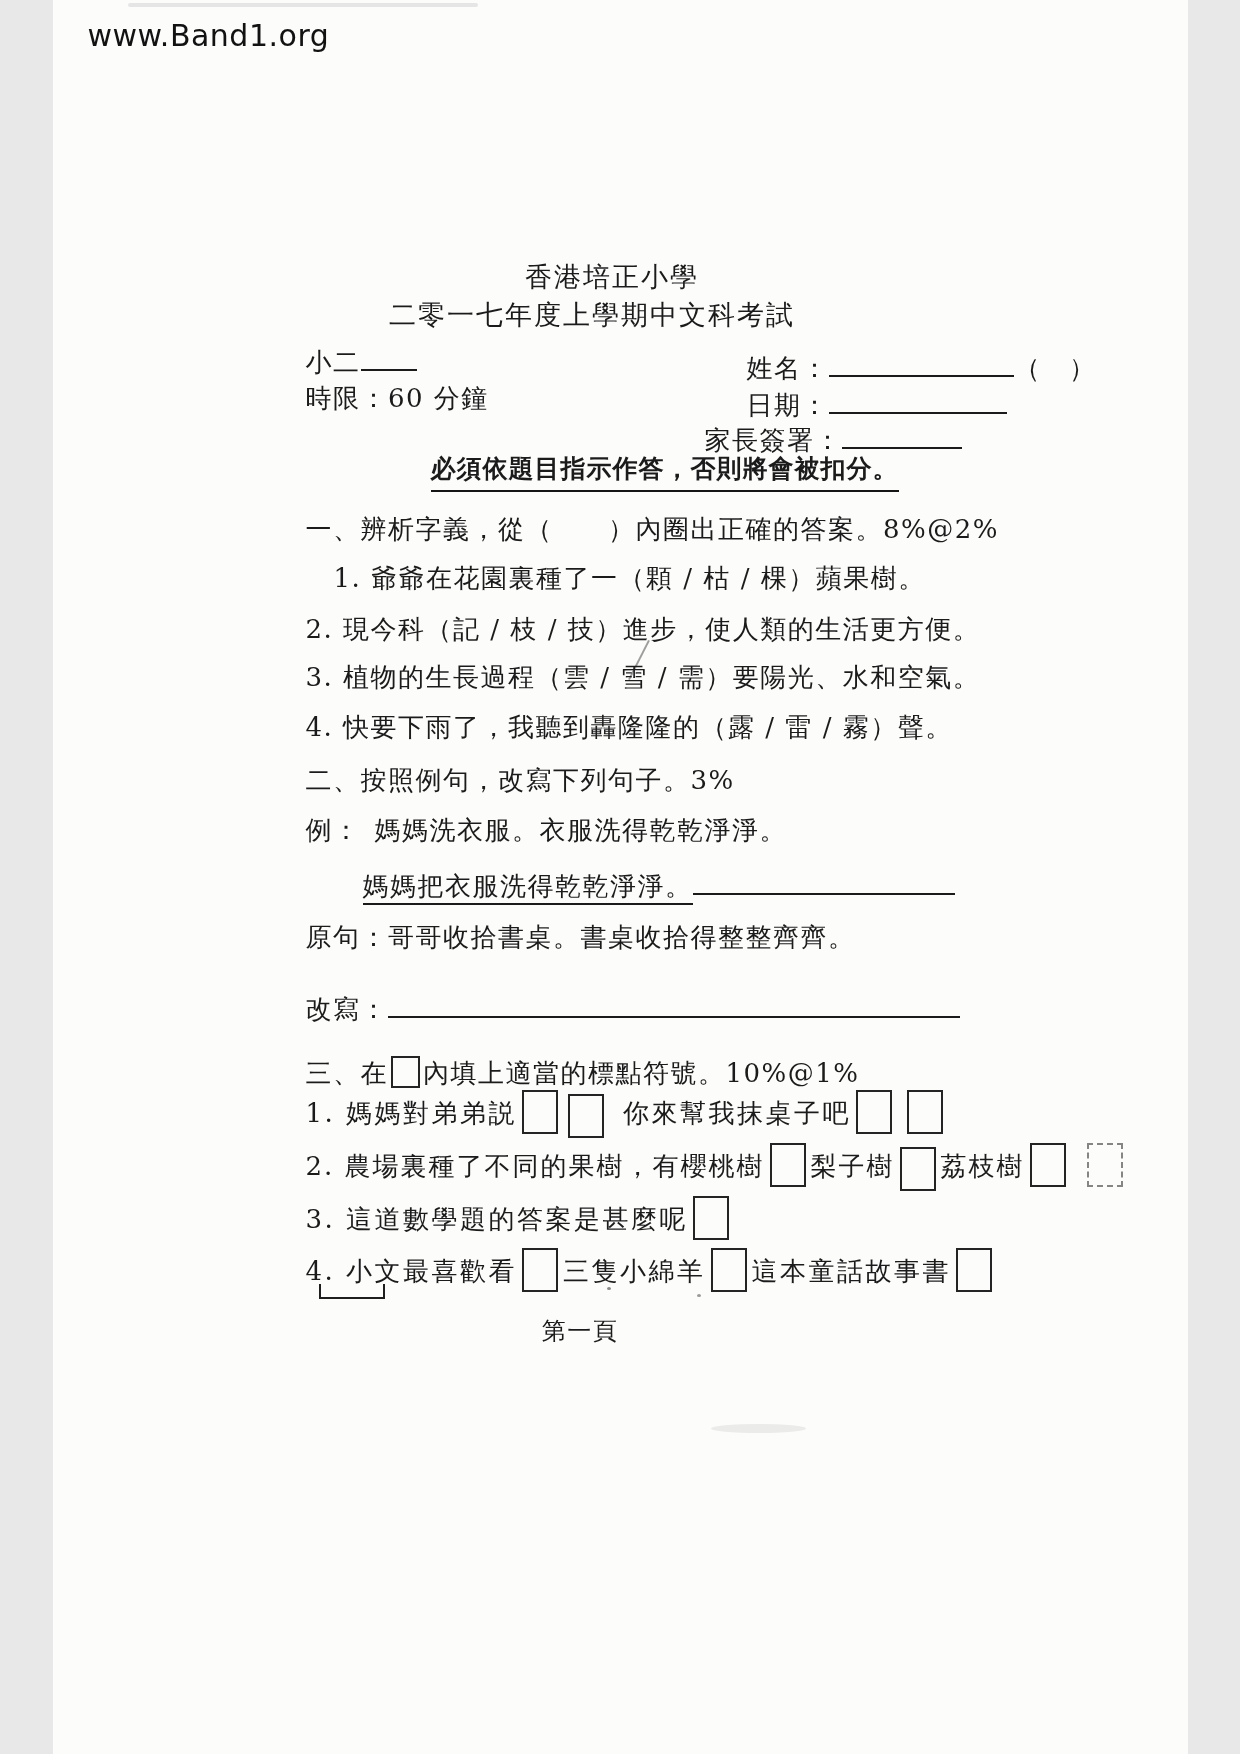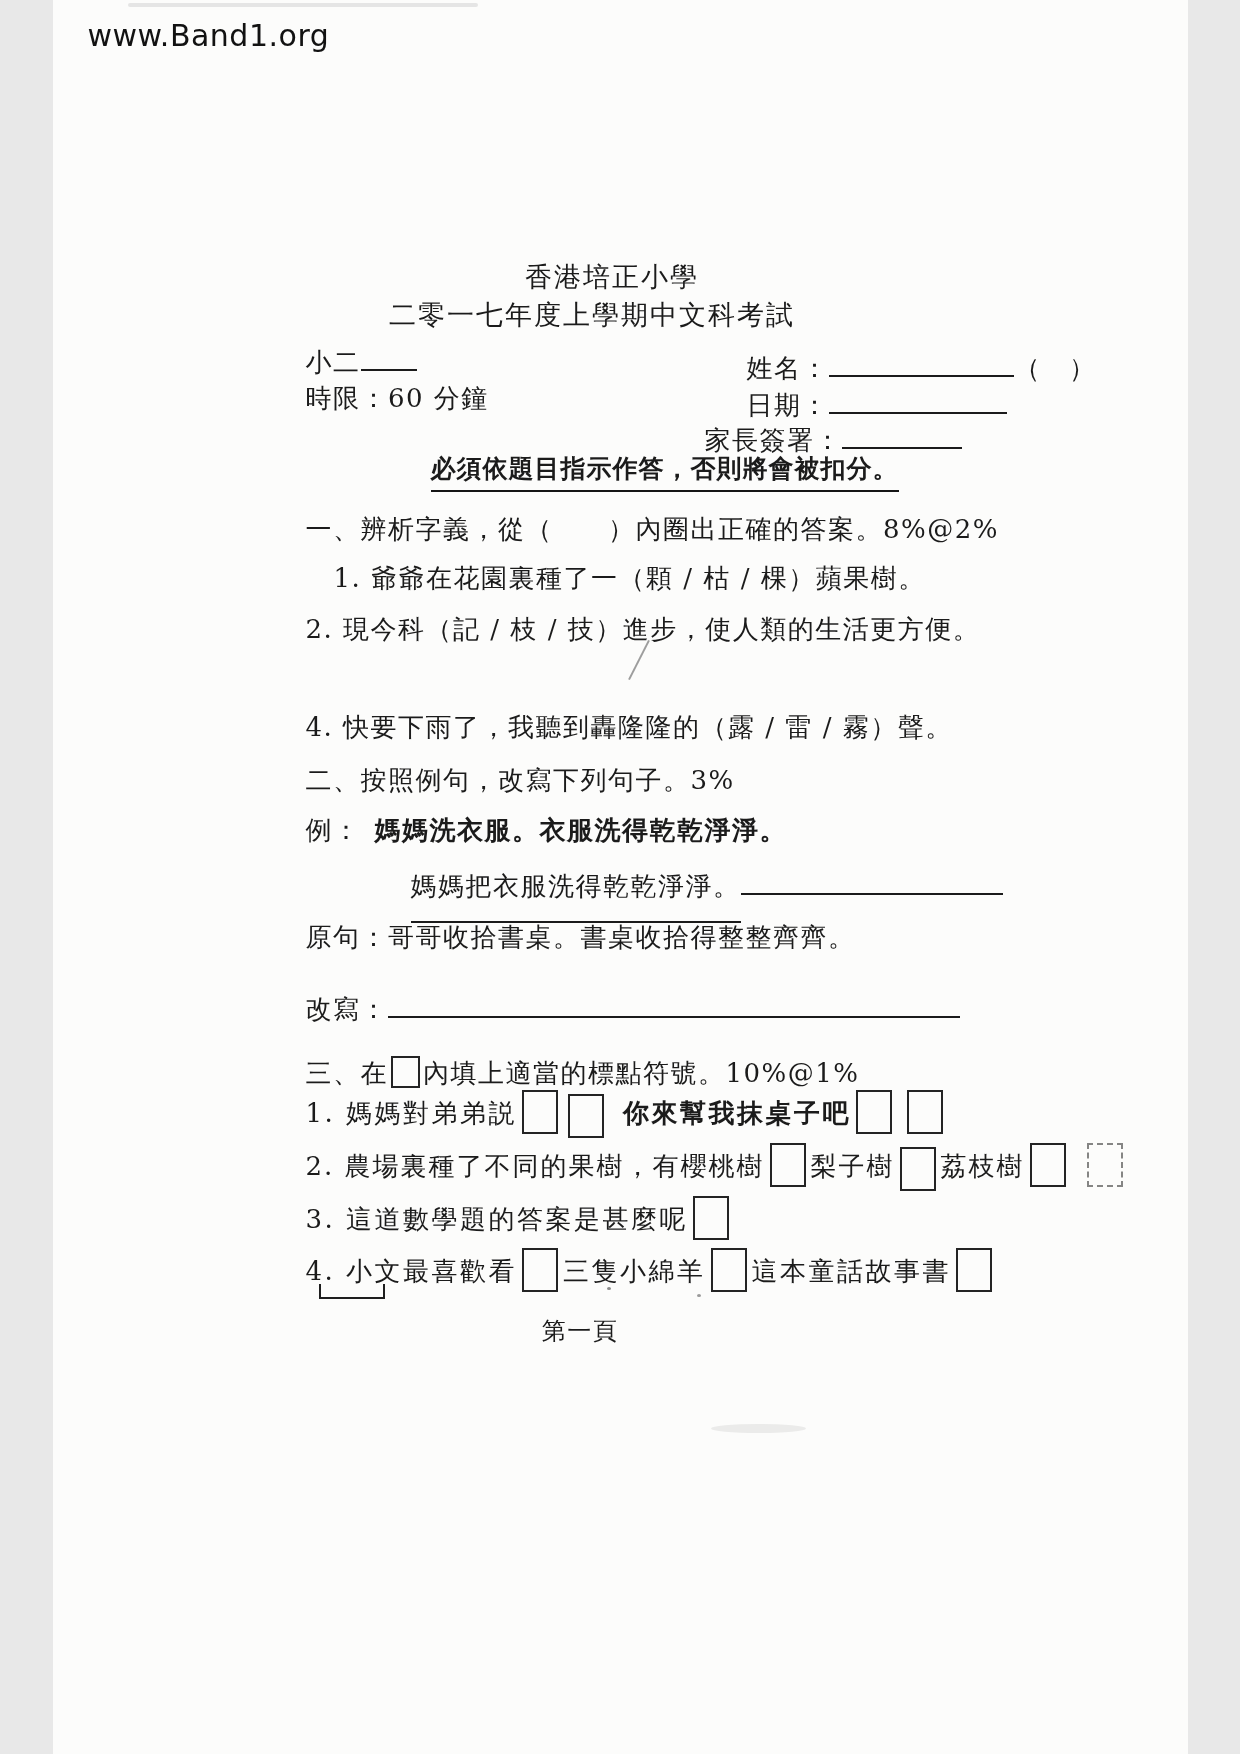--- a/index.html
+++ b/index.html
@@ -42,22 +42,22 @@
     display:inline-block;
     width:32px; height:40px;
     border:2.5px solid #242424;
     vertical-align:-12px;
     margin:0 5px;
     background:transparent;
   }
   .pbox.hbox { width:25px; height:28px; vertical-align:-6px; margin:0 3px; border-width:2px; }
   .pbox.low { transform:translateY(4px); }
   .pbox.faded { opacity:0.55; border-style:dashed; margin-left:16px; }
-  .gap-l { margin-left:14px;font-weight:bold; }
-  .answer-underline { border-bottom:2.5px solid #1b1b1b; padding-bottom:20px;margin-left:48px; }
+  .gap-l { margin-left:14px; }
+  .answer-underline { border-bottom:2.5px solid #1b1b1b; padding-bottom:2px; }
   .under-bracket {
     position:absolute;
     width:62px; height:13px;
     border-left:2.5px solid #1e1e1e;
     border-bottom:2.5px solid #1e1e1e;
     border-right:2.5px solid #1e1e1e;
   }
   .artifact { position:absolute; pointer-events:none; }
   .a-top { left:75px; top:3px; width:350px; height:4px; background:#dcdcdc; opacity:0.7; border-radius:2px; }
   .a-slash { left:585px; top:638px; width:2px; height:44px; background:#9d9d9d; transform:rotate(27deg); }
@@ -96,20 +96,21 @@
     <span>日期：</span><span class="blank" style="width:178px;"></span>
   </div>
 
   <div class="line" style="left:378px; top:452px;">
     <span class="instruction">必須依題目指示作答，否則將會被扣分。</span>
   </div>
 
   <div class="line" style="left:253px; top:513px;text-align:right;">一、辨析字義，從（　　）內圈出正確的答案。8%@2%</div>
   <div class="line" style="left:253px; top:562px;margin-left:28px;">1. 爺爺在花園裏種了一（顆 / 枯 / 棵）蘋果樹。</div>
   <div class="line" style="left:253px; top:613px;">2. 現今科（記 / 枝 / 技）進步，使人類的生活更方便。</div>
+  <div class="line" style="left:253px; top:661px;">3. 植物的生長過程（雲 / 雪 / 需）要陽光、水和空氣。</div>
   <div class="line" style="left:253px; top:711px;">4. 快要下雨了，我聽到轟隆隆的（露 / 雷 / 霧）聲。</div>
 
   <div class="line" style="left:253px; top:764px;">二、按照例句，改寫下列句子。3%</div>
   <div class="line" style="left:253px; top:814px;">
     <span>例：</span><span class="gap-l">媽媽洗衣服。衣服洗得乾乾淨淨。</span>
   </div>
   <div class="line" style="left:310px; top:862px;">
     <span class="answer-underline">媽媽把衣服洗得乾乾淨淨。</span><span class="blank" style="width:262px; height:1.2em;"></span>
   </div>
   <div class="line" style="left:253px; top:921px;">原句：哥哥收拾書桌。書桌收拾得整整齊齊。</div>

